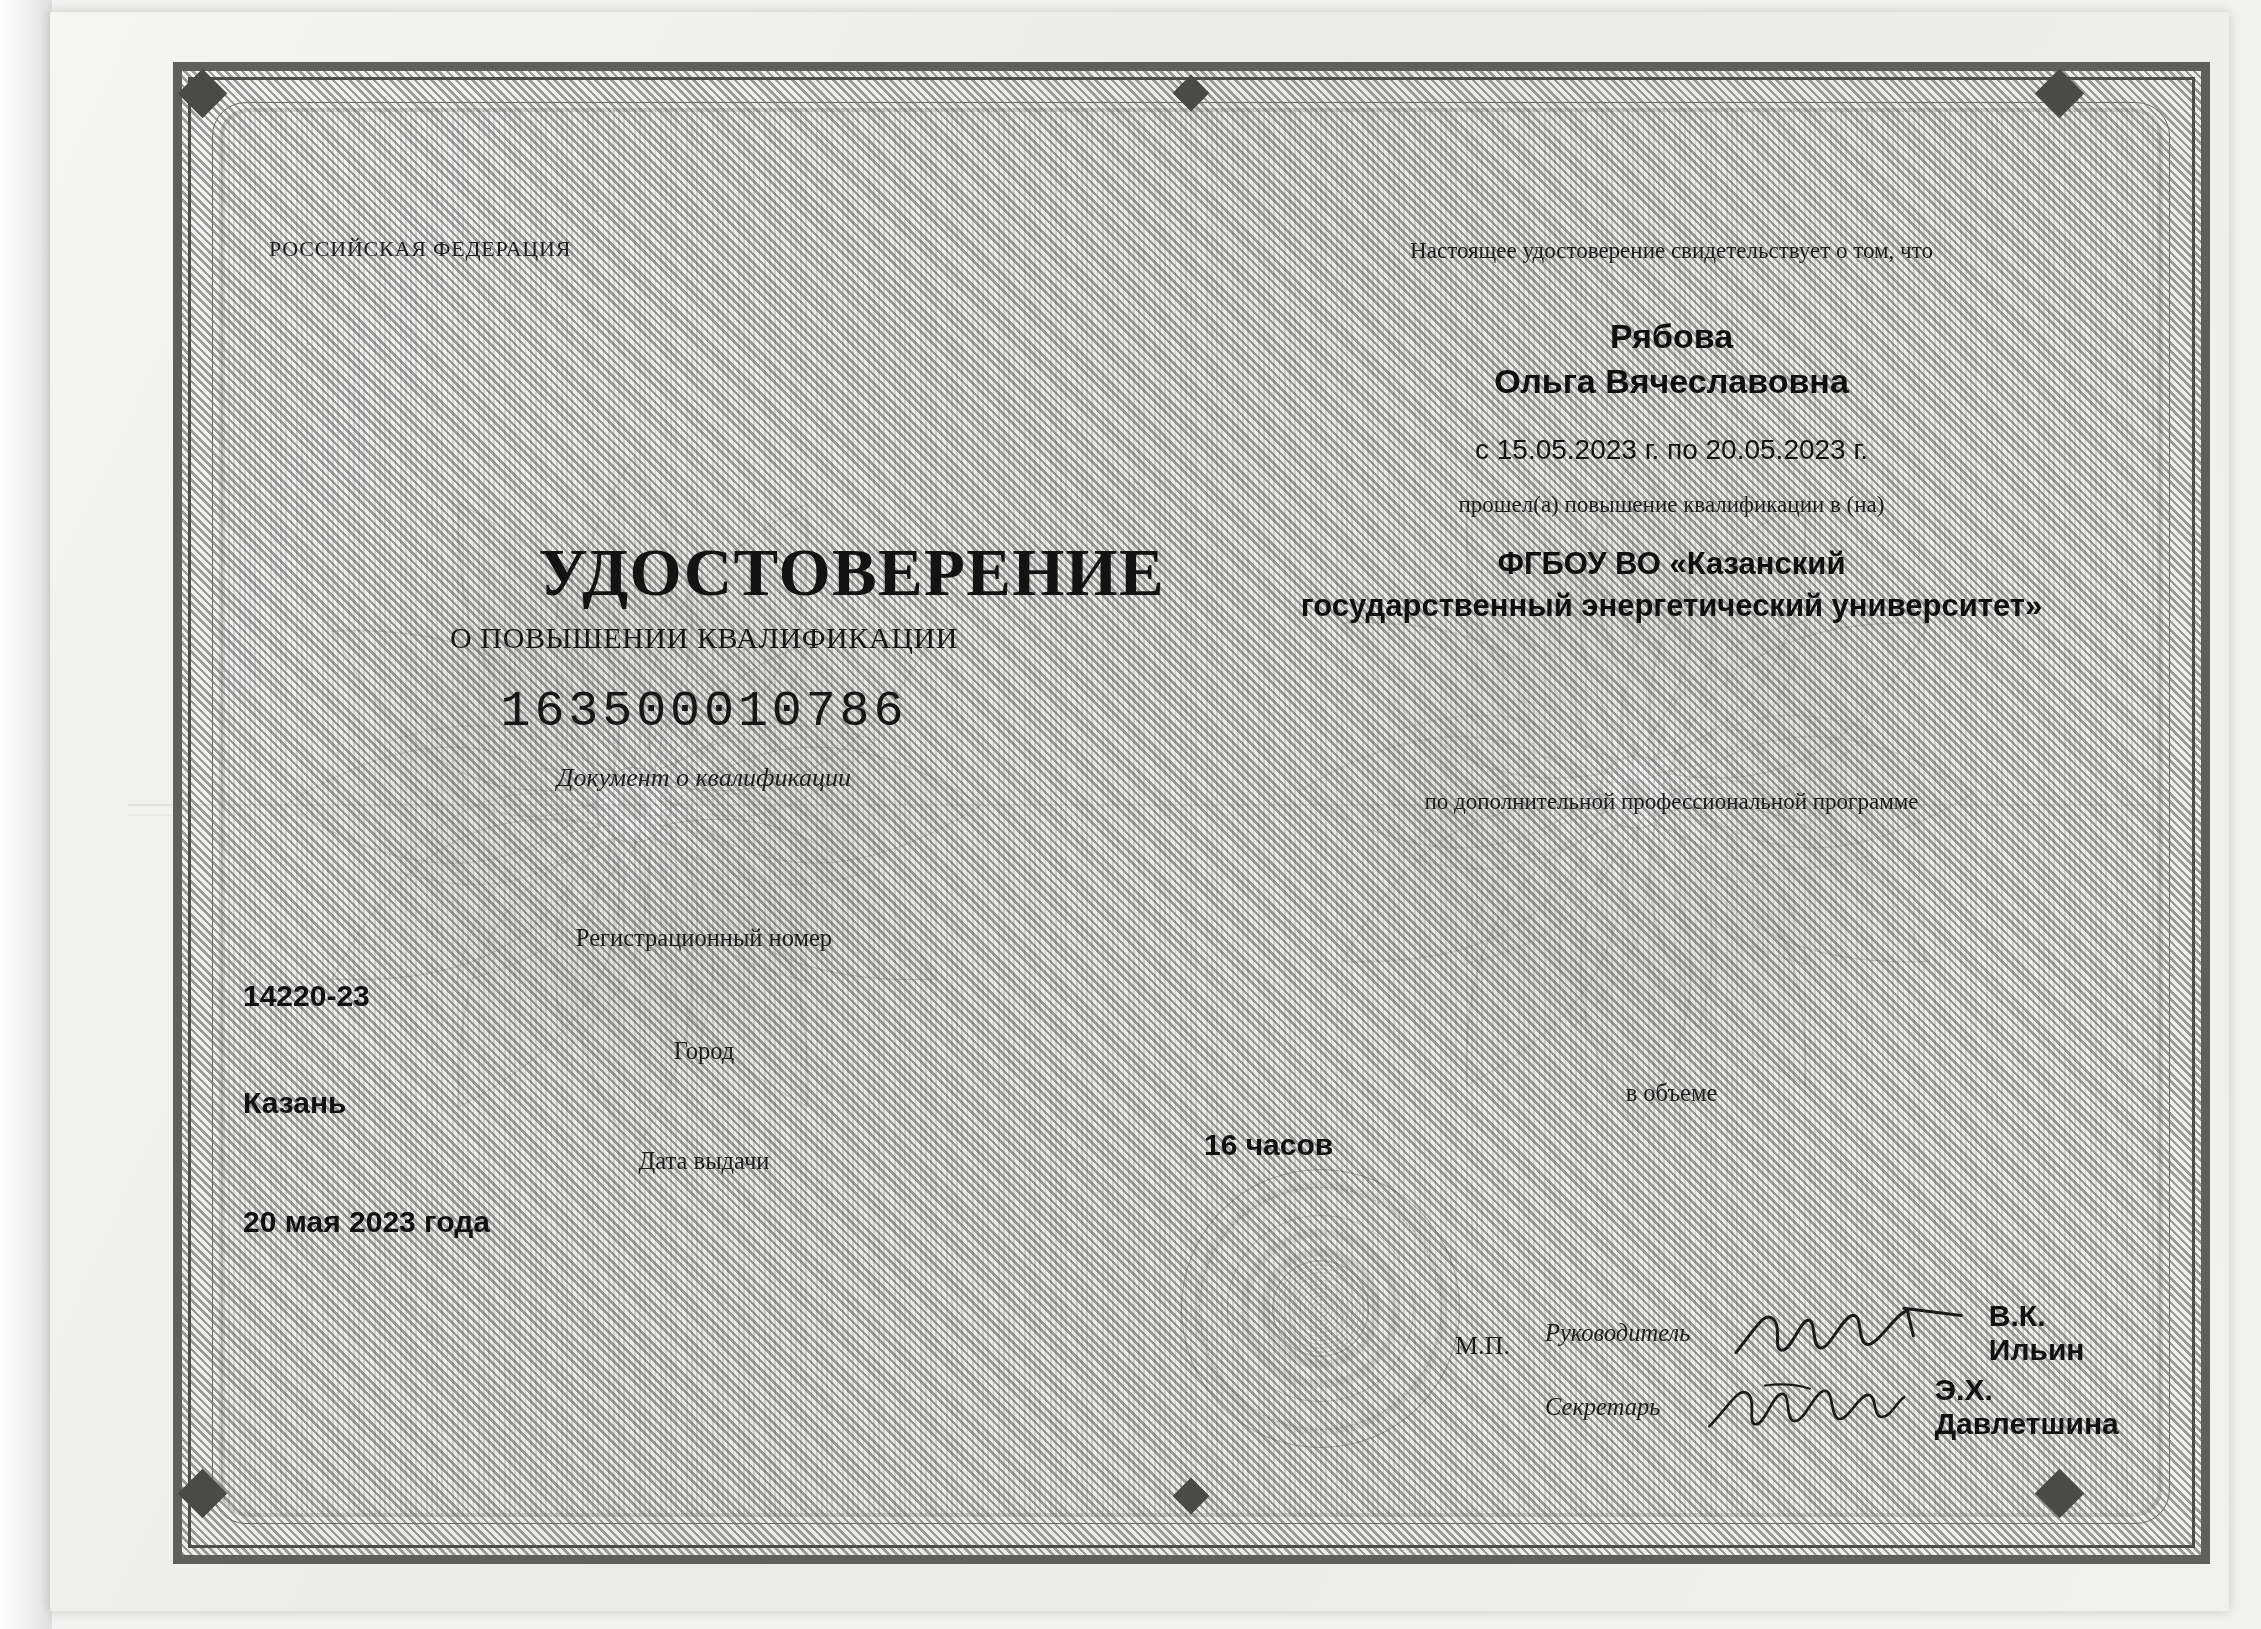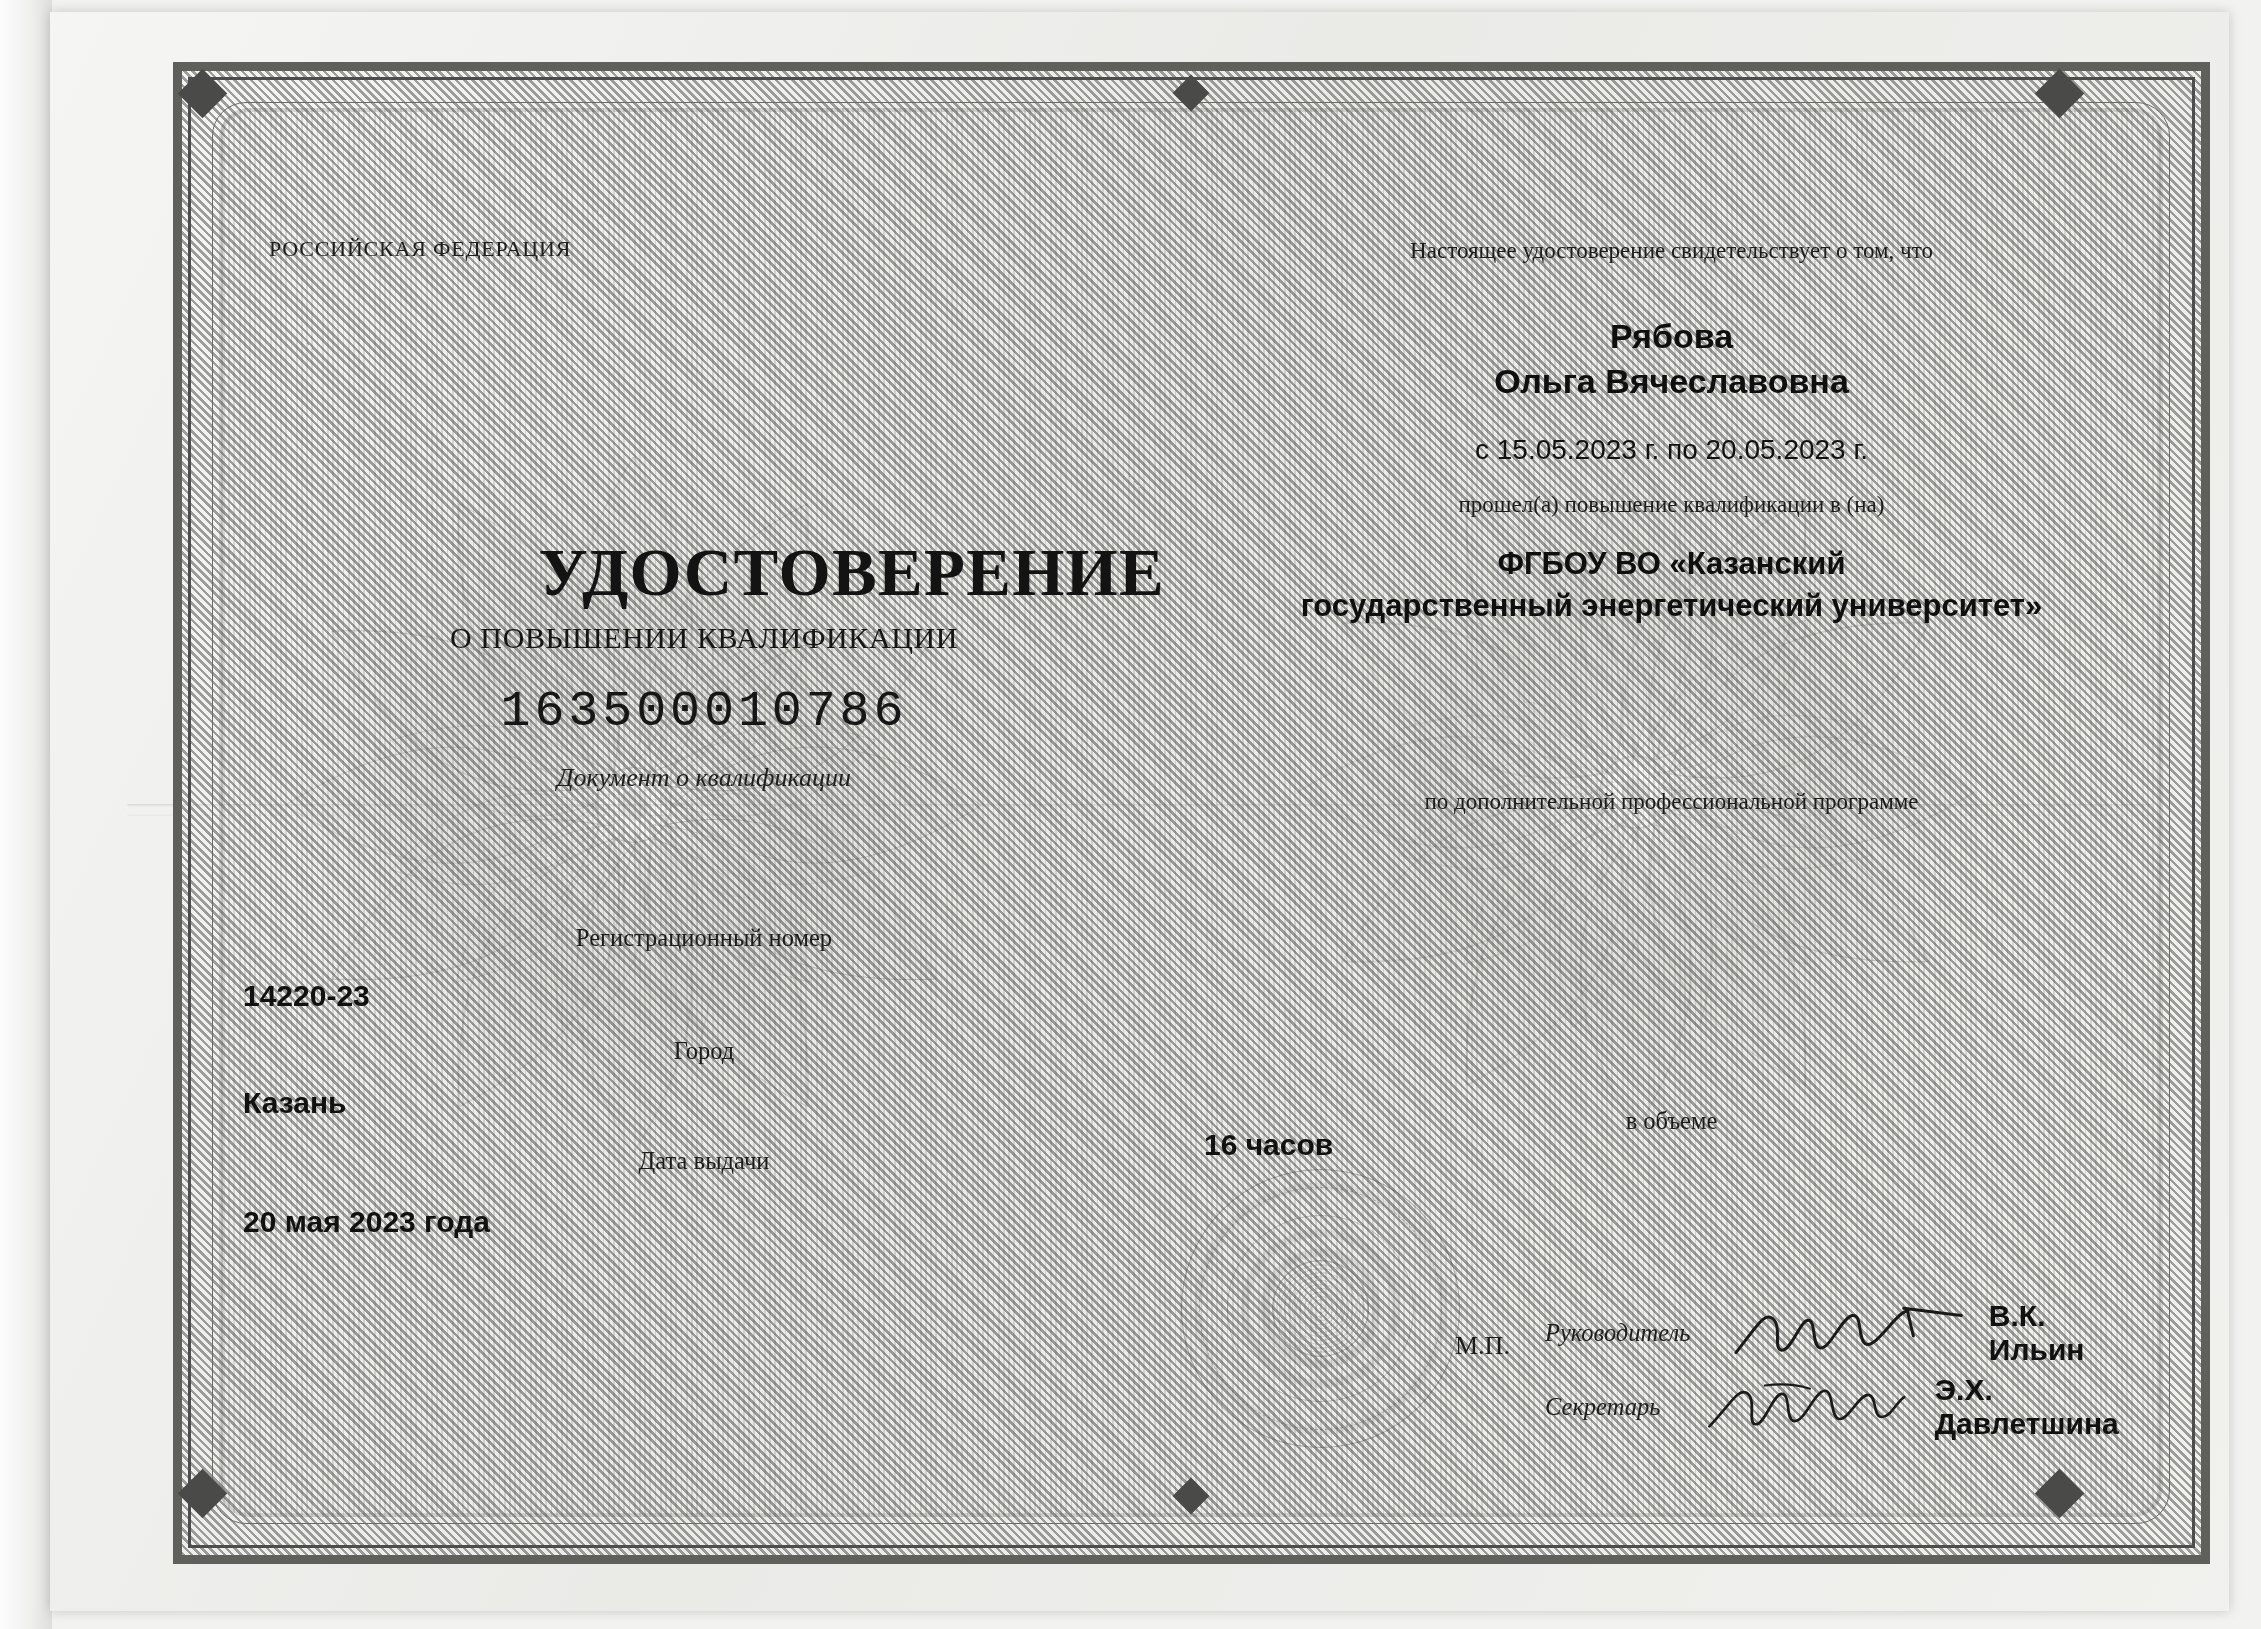--- a/index.html
+++ b/index.html
@@ -378,21 +378,21 @@
 
         <div class="label-serif" style="position:absolute;left:0;top:351px;width:935px;font-size:23px;">прошел(а) повышение квалификации в (на)</div>
 
         <div class="org-big" style="position:absolute;left:0;top:445px;width:935px;">государственный энергетический университет»</div>
 
         <div class="org-big" style="position:absolute;left:0;top:403px;width:935px;">ФГБОУ ВО «Казанский</div>
 
         <div class="label-serif" style="position:absolute;left:0;top:648px;width:935px;font-size:23px;">по дополнительной профессиональной программе</div>
 
 
-        <div class="label-serif" style="position:absolute;left:0;top:938px;width:935px;margin-top:28px;">в объеме</div>
+        <div class="label-serif" style="position:absolute;left:0;top:938px;width:935px;">в объеме</div>
 
         <div class="value-sans" style="position:absolute;left:0;top:987px;width:935px;">16 часов</div>
       </div>
 
       <div class="stamp" style="left:938px;top:1028px;">
         <div class="stamp-ring"></div>
         <div class="stamp-ring2"></div>
         <div class="stamp-core"></div>
       </div>
 

